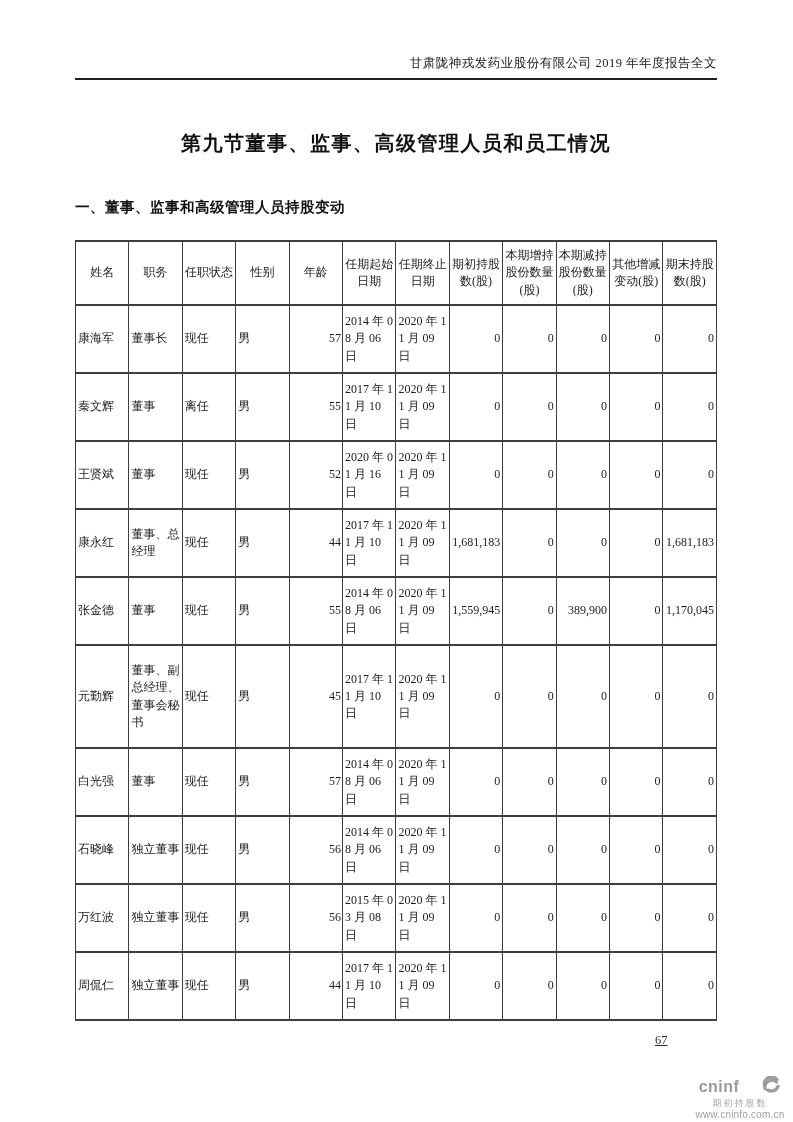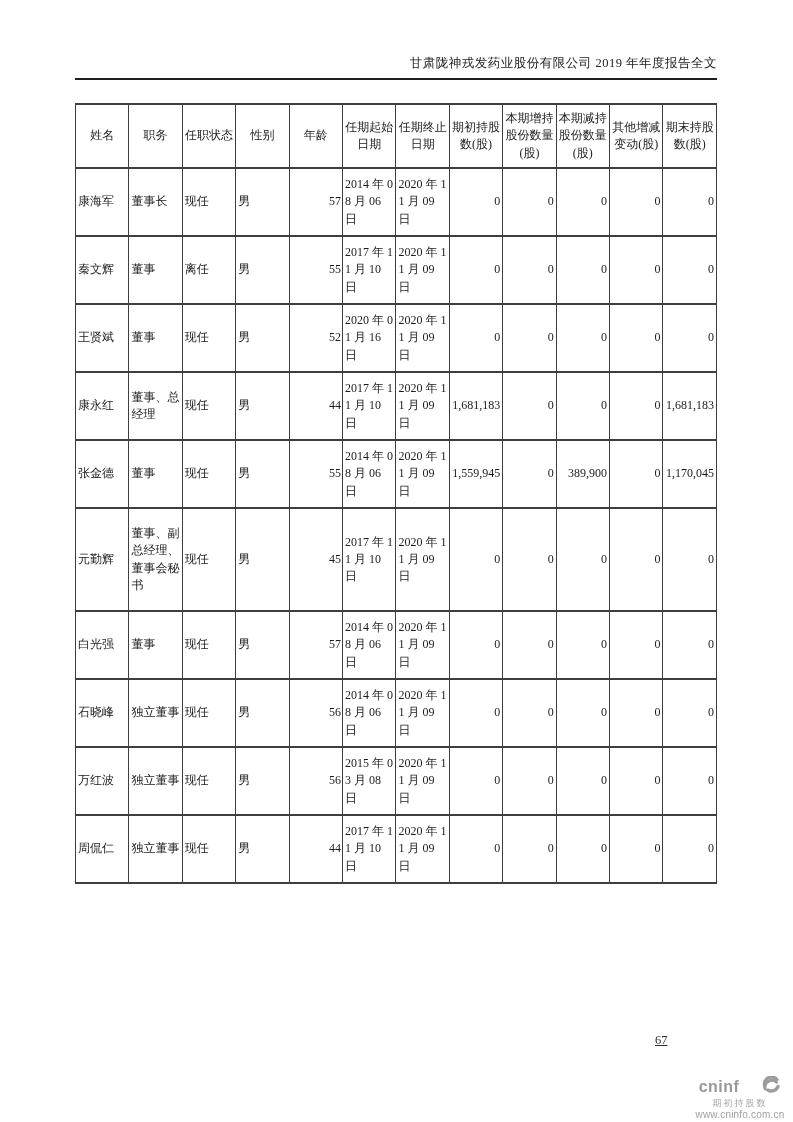--- a/index.html
+++ b/index.html
@@ -109,21 +109,23 @@
     letter-spacing: 0.2px;
   }
 </style>
 </head>
 <body>
 
 <div class="page">
 
   <div class="report-header">甘肃陇神戎发药业股份有限公司 2019 年年度报告全文</div>
 
-
+  <div class="doc-title">第九节董事、监事、高级管理人员和员工情况</div>
+
+  <div class="subsection">一、董事、监事和高级管理人员持股变动</div>
 
   <table class="holdings">
     <thead>
       <tr id="header-row">
           <th>姓名</th>
           <th>职务</th>
           <th>任职状态</th>
           <th>性别</th>
           <th>年龄</th>
           <th>任期起始日期</th>

